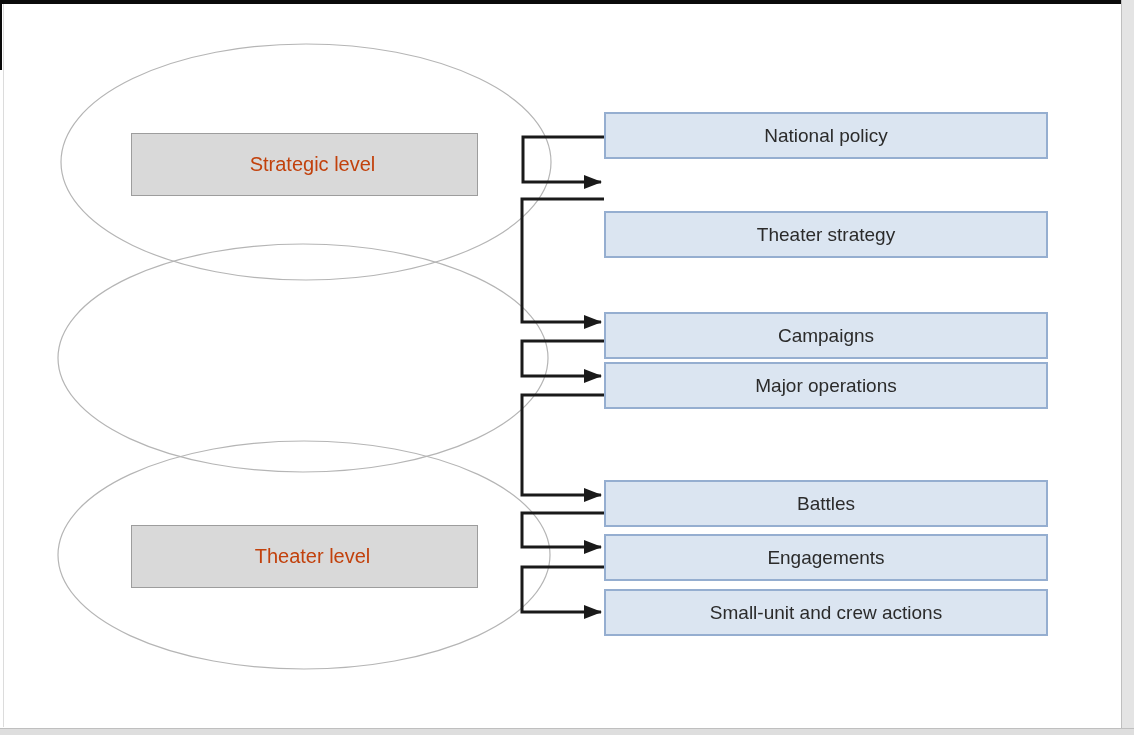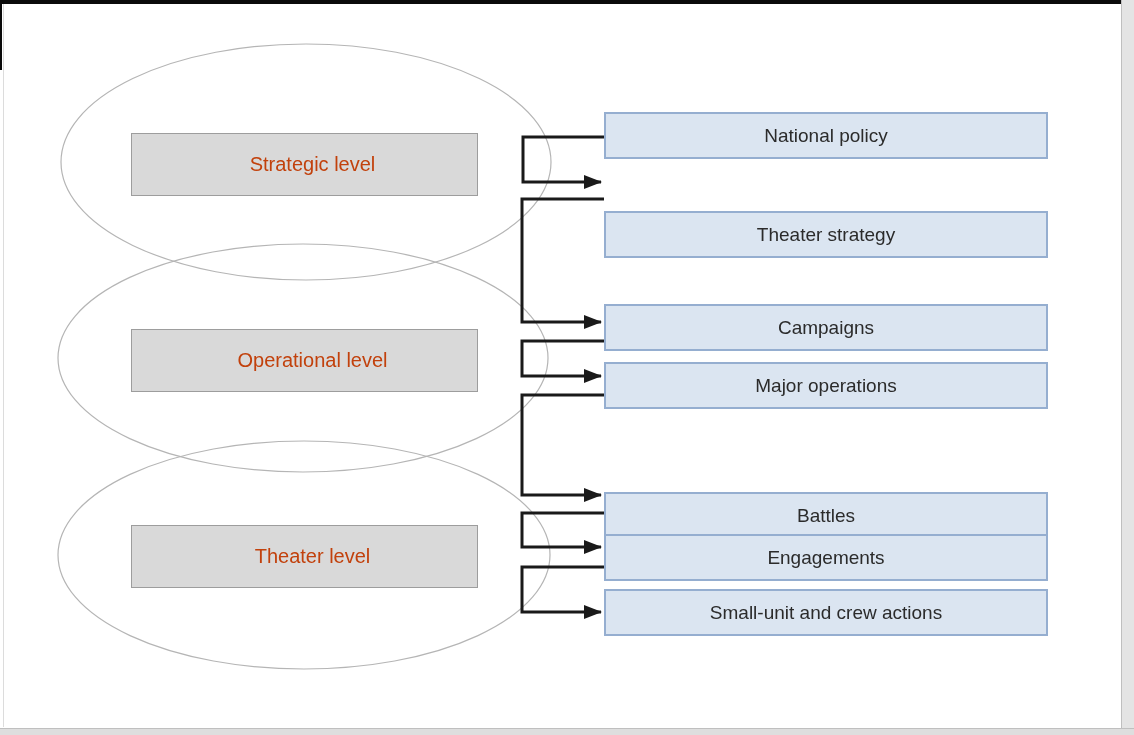--- a/index.html
+++ b/index.html
@@ -103,40 +103,37 @@
     <path d="M 604 199 L 522 199 L 522 322 L 601 322" fill="none" stroke="#1a1a1a" stroke-width="3" marker-end="url(#arrowhead)"></path>
     <path d="M 604 341 L 522 341 L 522 376 L 601 376" fill="none" stroke="#1a1a1a" stroke-width="3" marker-end="url(#arrowhead)"></path>
     <path d="M 604 395 L 522 395 L 522 495 L 601 495" fill="none" stroke="#1a1a1a" stroke-width="3" marker-end="url(#arrowhead)"></path>
     <path d="M 604 513 L 522 513 L 522 547 L 601 547" fill="none" stroke="#1a1a1a" stroke-width="3" marker-end="url(#arrowhead)"></path>
     <path d="M 604 567 L 522 567 L 522 612 L 601 612" fill="none" stroke="#1a1a1a" stroke-width="3" marker-end="url(#arrowhead)"></path>
   </svg>
 
   <div class="level-box" style="top:133px;">
     <span>Strategic level</span>
   </div>
-  <div class="level-box" style="top:329px;">
-    <span>Operational level</span>
-  </div>
   <div class="level-box" style="top:525px;">
     <span>Theater level</span>
   </div>
 
   <div class="action-box" style="top:112px;">
     <span>National policy</span>
   </div>
   <div class="action-box" style="top:167px;margin-top:44px;">
     <span>Theater strategy</span>
   </div>
-  <div class="action-box" style="top:304px;">
+  <div class="action-box" style="top:312px;">
     <span>Campaigns</span>
   </div>
   <div class="action-box" style="top:362px;justify-content:center;">
     <span>Major operations</span>
   </div>
-  <div class="action-box" style="top:492px;">
+  <div class="action-box" style="top:480px;">
     <span>Battles</span>
   </div>
   <div class="action-box" style="top:589px;">
     <span>Small-unit and crew actions</span>
   </div>
   <div class="action-box" style="top:534px;">
     <span>Engagements</span>
   </div>
 
   <div class="page-left-edge"></div>

